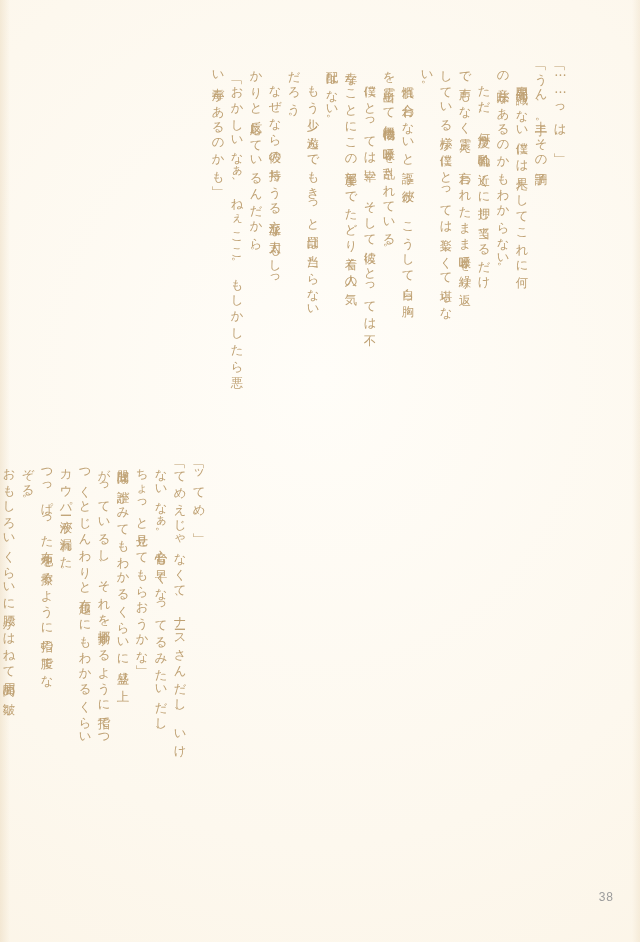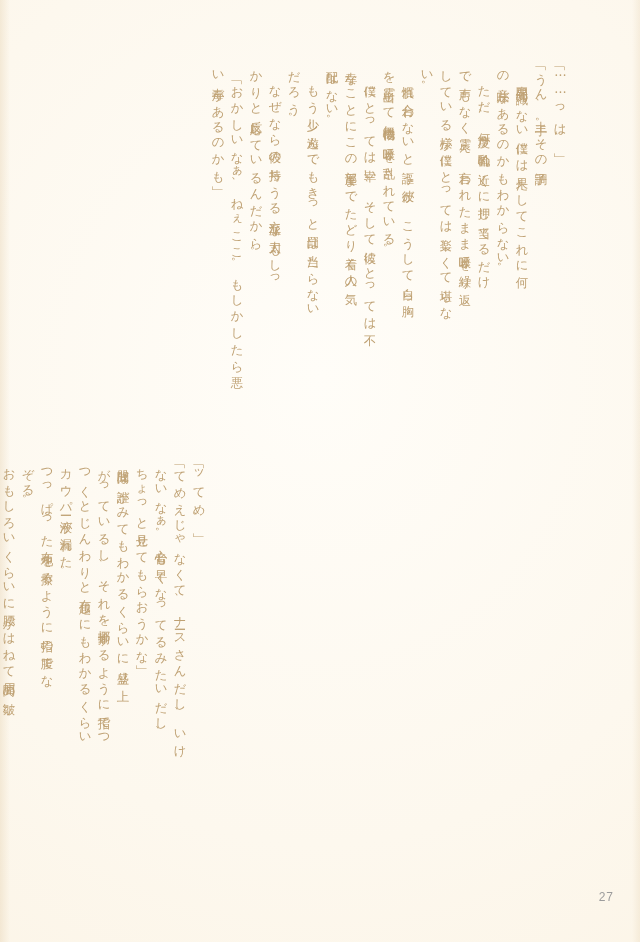--- a/index.html
+++ b/index.html
@@ -124,14 +124,14 @@
     <div class="col lower">股間は誰がみてもわかるくらいに盛り上</div>
     <div class="col lower">がっているし、それを揶揄するように指でつ</div>
     <div class="col lower">つくとじんわりと布越しにもわかるくらい</div>
     <div class="col lower">カウパー液が漏れた。</div>
     <div class="col lower">つっぱった布地を擦るように指の腹でな</div>
     <div class="col lower">ぞる。</div>
     <div class="col lower">おもしろいくらいに腰がはねて眉間の皺</div>
 
   </div>
 
-  <div class="page-number">27</div>
+  <div class="page-number">38</div>
 </div>
 
 </body></html>

